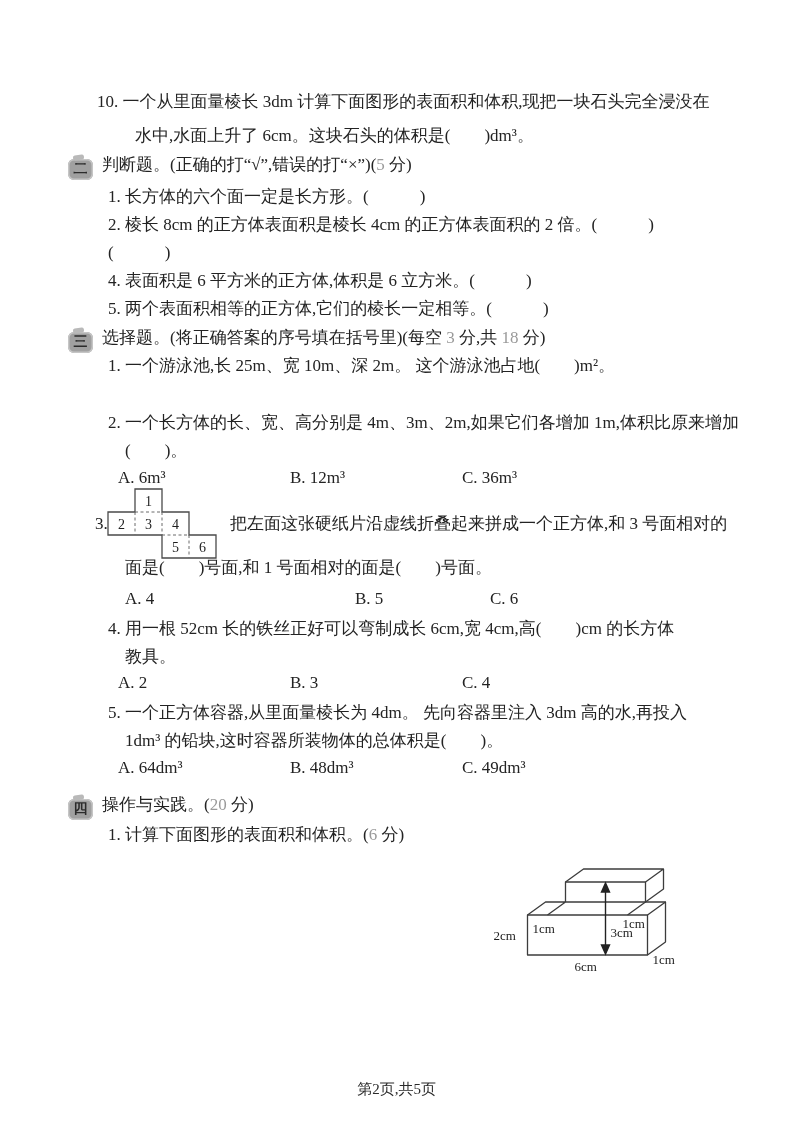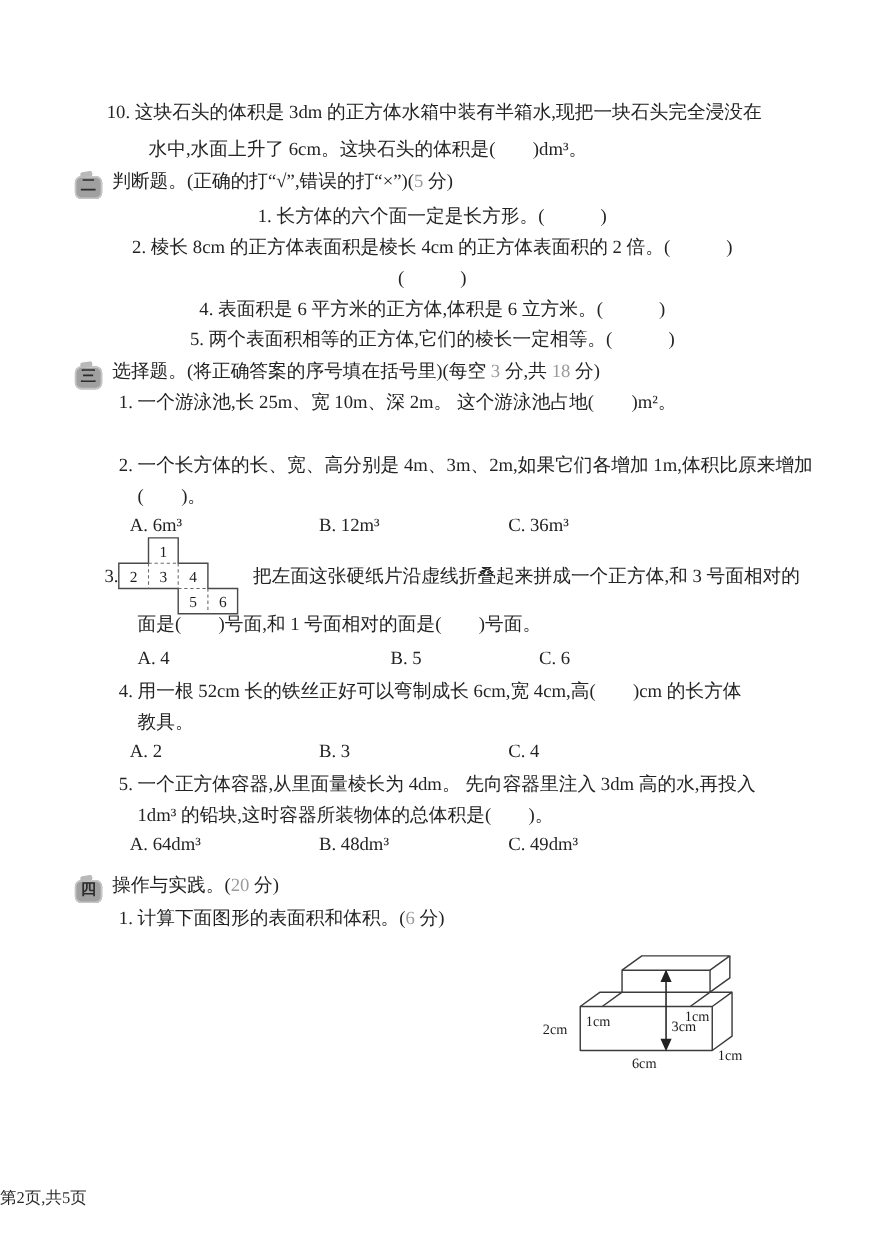--- a/index.html
+++ b/index.html
@@ -17,21 +17,21 @@
     white-space:pre;
     font-size:17px;
     line-height:24px;
     color:#232323;
   }
   .num{font-weight:400;}
   .sec-title{font-weight:400;margin-left:9px;}
   .score{color:#9a9a9a;}
   .judge-row{
     position:absolute;left:108px;width:570px;
-    display:flex;justify-content:center;
+    display:flex;justify-content:flex-start;
     white-space:pre;font-size:17px;line-height:24px;
   }
   .badge{
     position:relative;
     display:inline-flex;align-items:center;justify-content:center;
     width:25px;height:21px;
     background:#a0a0a0;
     border-radius:6px;
     color:#2b2b2b;font-weight:700;font-size:14px;
     vertical-align:-3px;
@@ -45,29 +45,29 @@
     transform:rotate(-8deg);
   }
   .opt{position:absolute;top:0;white-space:pre;}
   .o4-0{left:118px}.o4-1{left:233px}.o4-2{left:362px}.o4-3{left:505px}
   .o3a-0{left:118px}.o3a-1{left:290px}.o3a-2{left:462px}
   .o3b-0{left:125px}.o3b-1{left:355px}.o3b-2{left:490px}
   .optrow{position:absolute;left:0;top:0;width:793px;height:24px;font-size:17px;}
   svg text{font-family:"Liberation Serif","DejaVu Serif",serif;}
   .footer{
     position:absolute;left:0;top:1080px;width:793px;
-    text-align:left;font-size:15px;color:#2a2a2a;
+    text-align:center;font-size:15px;color:#2a2a2a;
   }
 </style>
 </head>
 <body>
 
 <div class="page">
 
-  <div class="line" style="left:97px;top:90px"><span class="num">10.</span> <span>这块石头的体积是 3dm 的正方体水箱中装有半箱水,现把一块石头完全浸没在</span></div>
+  <div class="line" style="left:97px;top:90px"><span class="num">10.</span> <span>一个从里面量棱长 3dm 计算下面图形的表面积和体积,现把一块石头完全浸没在</span></div>
   <div class="line" style="left:135px;top:124px"><span>水中,水面上升了 6cm。这块石头的体积是(        )dm³。</span></div>
 
   <div class="line" style="left:68px;top:153px"><span class="badge">二</span><span class="sec-title"><span>判断题。(正确的打“√”,错误的打“×”)(</span><span class="score">5</span><span> 分)</span></span></div>
 
   <div class="judge-row" style="top:185px"><span><span class="num">1.</span> <span>长方体的六个面一定是长方形。</span></span><span>(            )</span></div>
   <div class="judge-row" style="top:213px"><span><span class="num">2.</span> <span>棱长 8cm 的正方体表面积是棱长 4cm 的正方体表面积的 2 倍。</span></span><span>(            )</span></div>
   <div class="judge-row" style="top:241px"><span>(            )</span></div>
   <div class="judge-row" style="top:269px"><span><span class="num">4.</span> <span>表面积是 6 平方米的正方体,体积是 6 立方米。</span></span><span>(            )</span></div>
   <div class="judge-row" style="top:297px"><span><span class="num">5.</span> <span>两个表面积相等的正方体,它们的棱长一定相等。</span></span><span>(            )</span></div>
 

